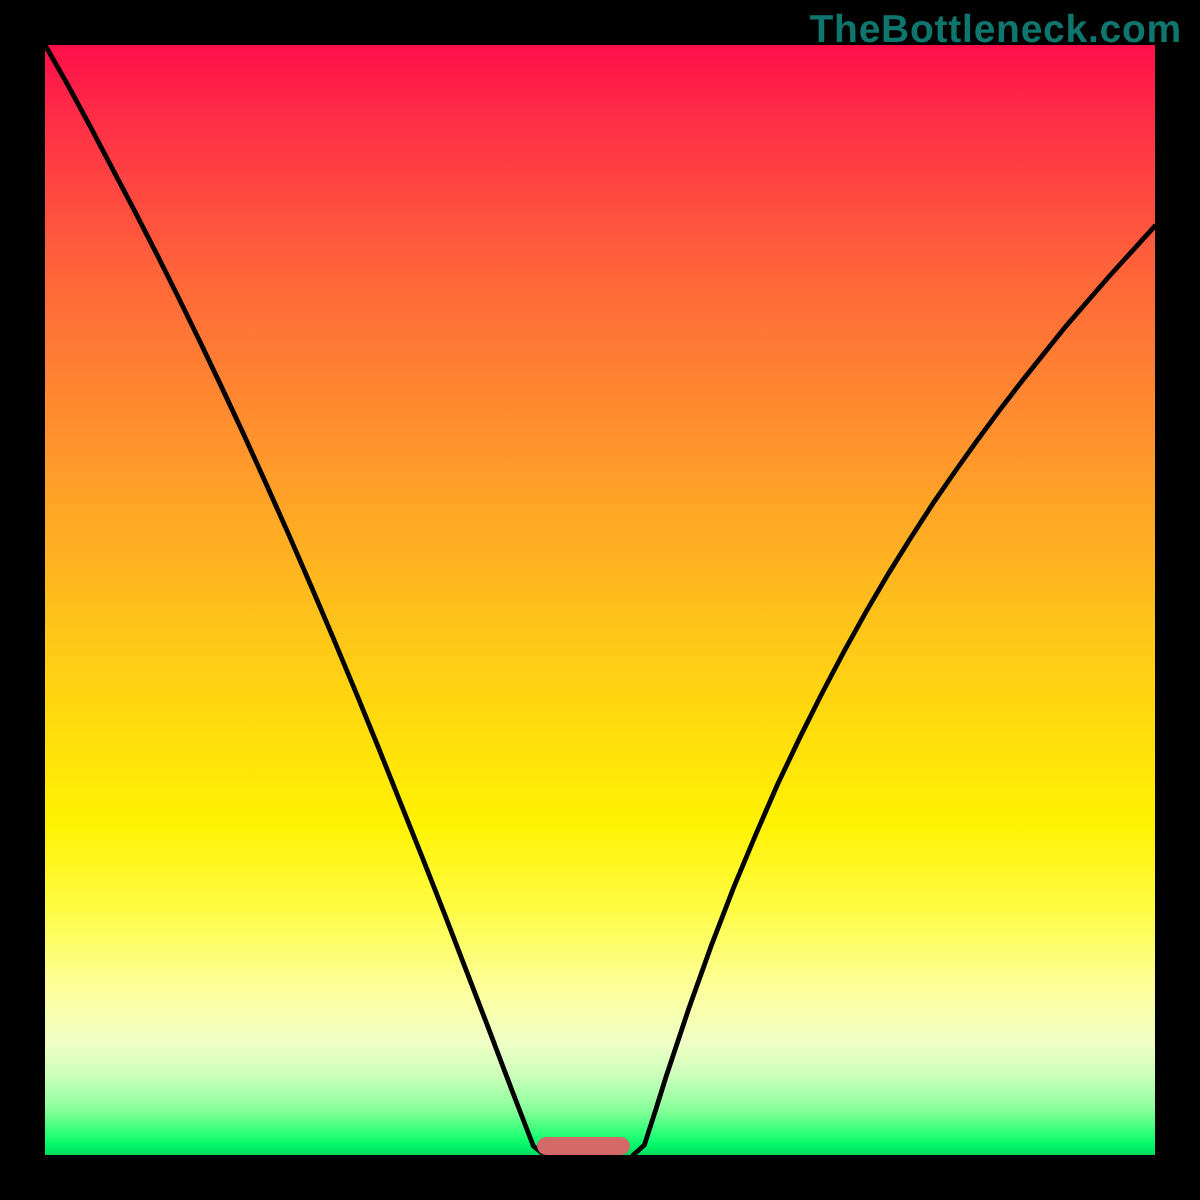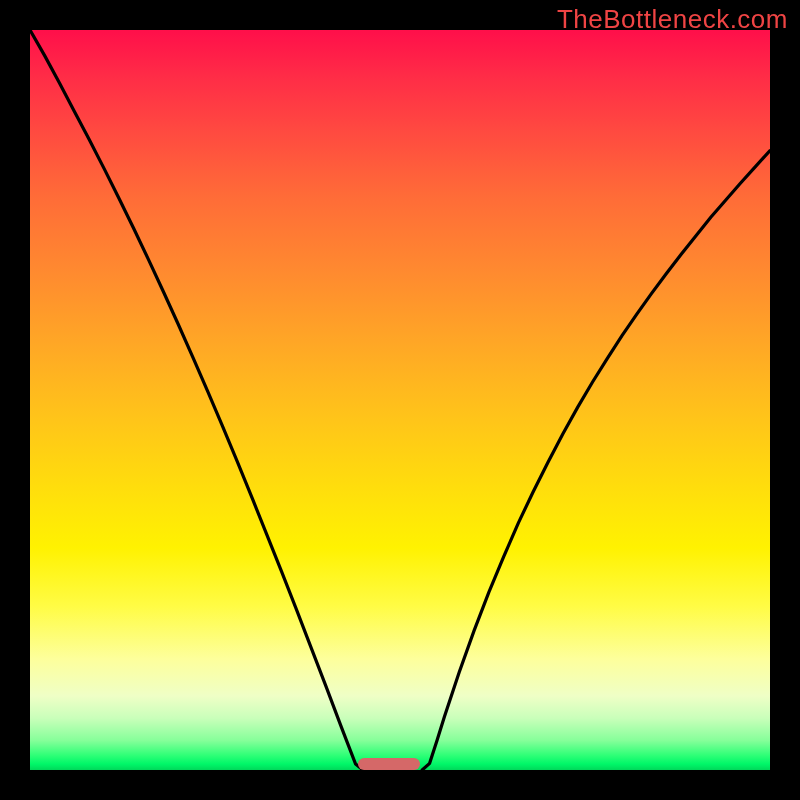--- a/index.html
+++ b/index.html
@@ -14,23 +14,23 @@
   .outer {
     position: relative;
     width: 800px;
     height: 800px;
     background: #000;
   }
   .watermark {
     position: absolute;
     top: 4px;
     right: 12px;
-    color: #ef4444;
+    color: #0f766e;
     font-size: 26px;
-    font-weight: 400;
+    font-weight: 700;
     letter-spacing: 0.5px;
     z-index: 20;
   }
   .plot-area {
     position: absolute;
     left: 30px;
     top: 30px;
     width: 740px;
     height: 740px;
     overflow: hidden;

